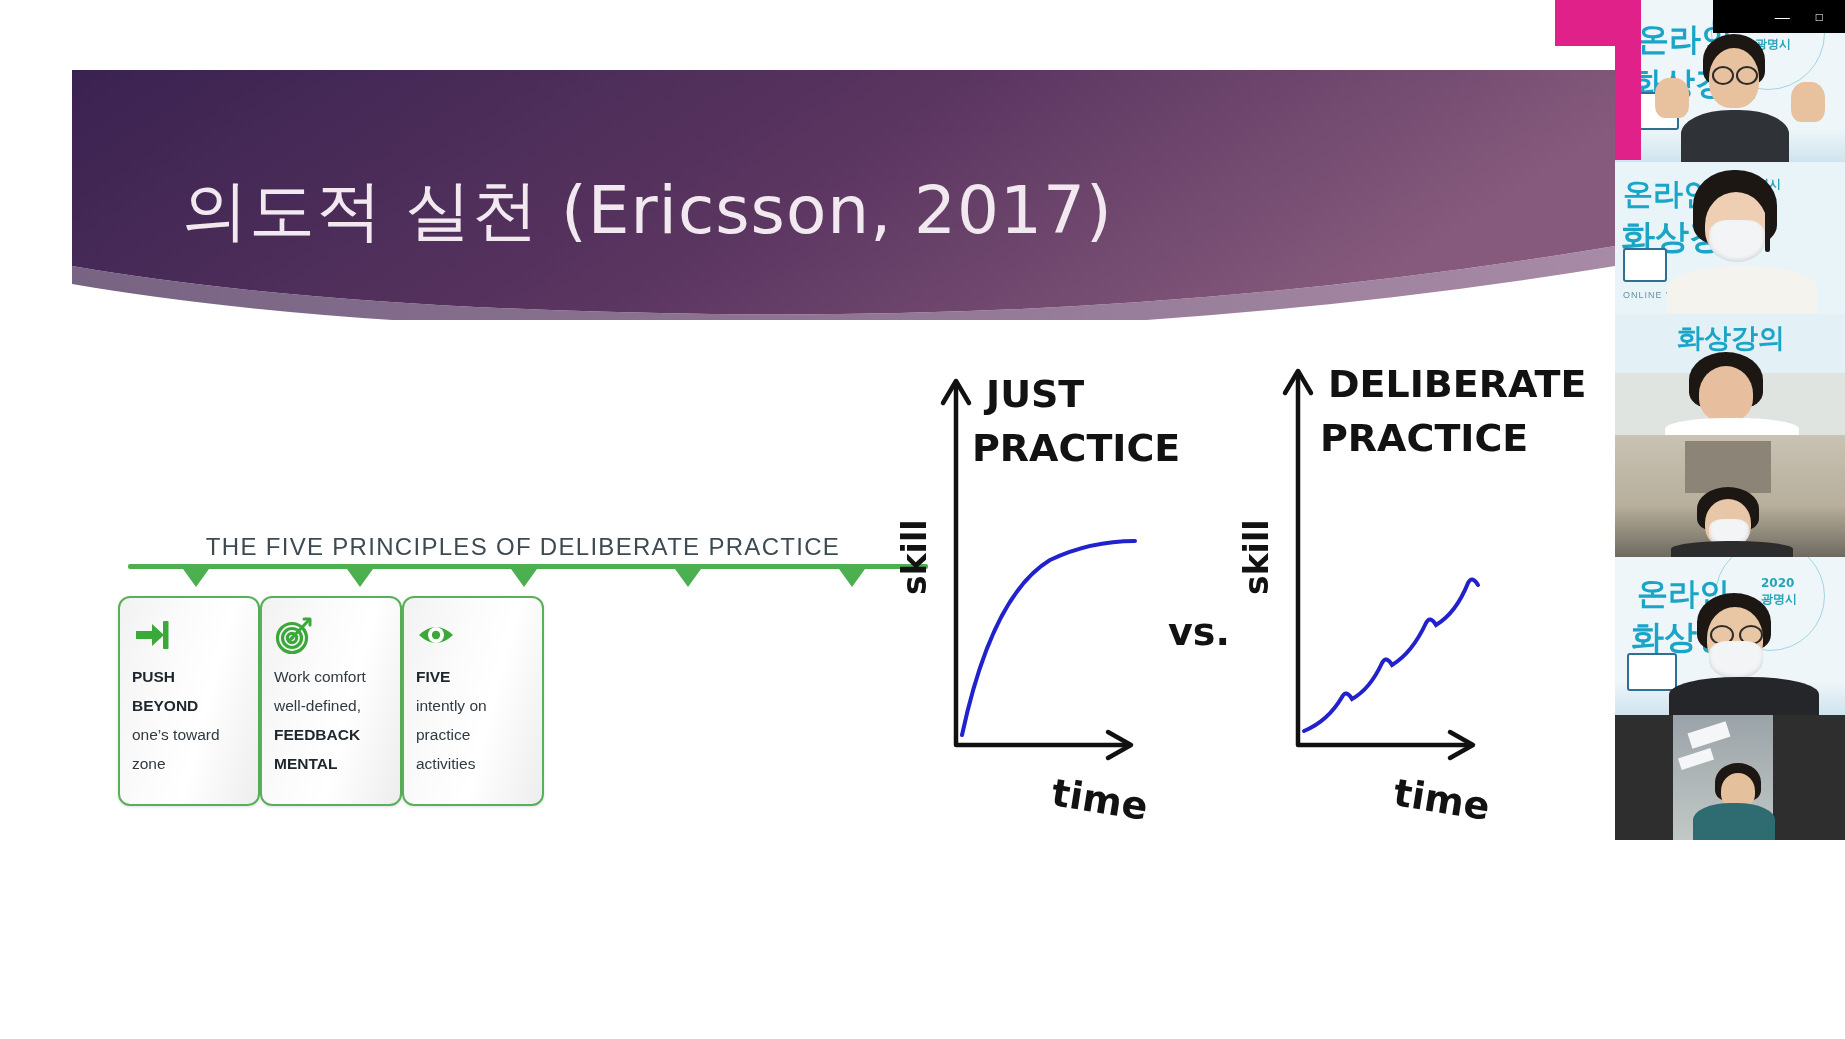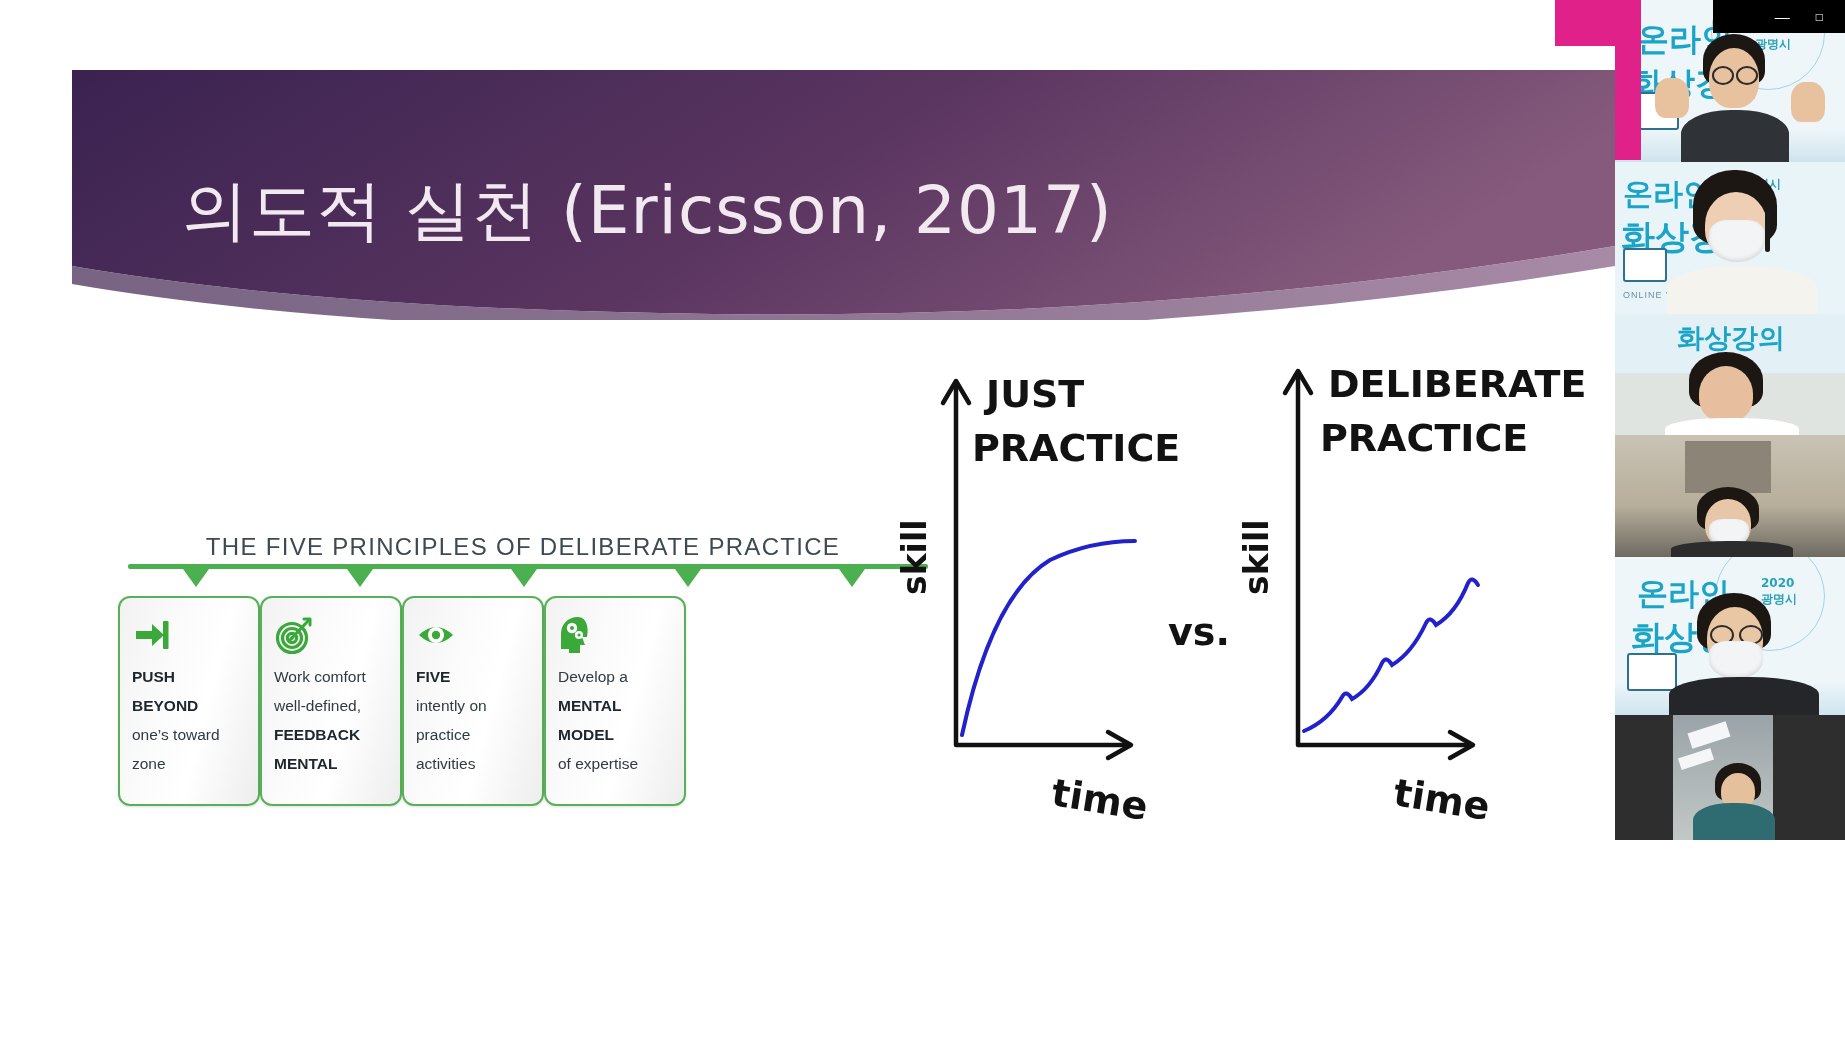--- a/index.html
+++ b/index.html
@@ -155,37 +155,20 @@
           </div>
           <div class="ctxt">
             <div><b>FIVE</b></div>
             <div><span>intently on</span></div>
             <div><span>practice</span></div>
             <div><span>activities</span></div>
           </div>
         </div>
 
 
-        <div class="card">
-          <div class="ic">
-            <svg width="40" height="40" viewBox="0 0 40 40">
-              <path d="M20 2 C9 2 3 10 3 19 L3 34 L11 34 L11 38 L22 38 L22 30 L27 30 L24 22 L29 22 C31 14 29 2 20 2 Z" fill="#3aa93a"></path>
-              <circle cx="14" cy="13" r="5.2" fill="#ffffff"></circle>
-              <circle cx="14" cy="13" r="2" fill="#3aa93a"></circle>
-              <circle cx="21" cy="20" r="4.1" fill="#ffffff"></circle>
-              <circle cx="21" cy="20" r="1.6" fill="#3aa93a"></circle>
-            </svg>
-          </div>
-          <div class="ctxt">
-            <div><span>Develop a</span></div>
-            <div><b>MENTAL</b></div>
-            <div><b>MODEL</b></div>
-            <div><span>of expertise</span></div>
-          </div>
-        </div>
 
       </div>
     </div>
 
     <div class="sketch">
       <svg width="680" height="460" viewBox="0 0 680 460">
 
         <g>
           <path d="M56 40 L56 400 L228 400" fill="none" stroke="#111" stroke-width="4.5" stroke-linecap="round" stroke-linejoin="round"></path>
           <path d="M43 58 L56 36 L69 58" fill="none" stroke="#111" stroke-width="4.5" stroke-linecap="round" stroke-linejoin="round"></path>

